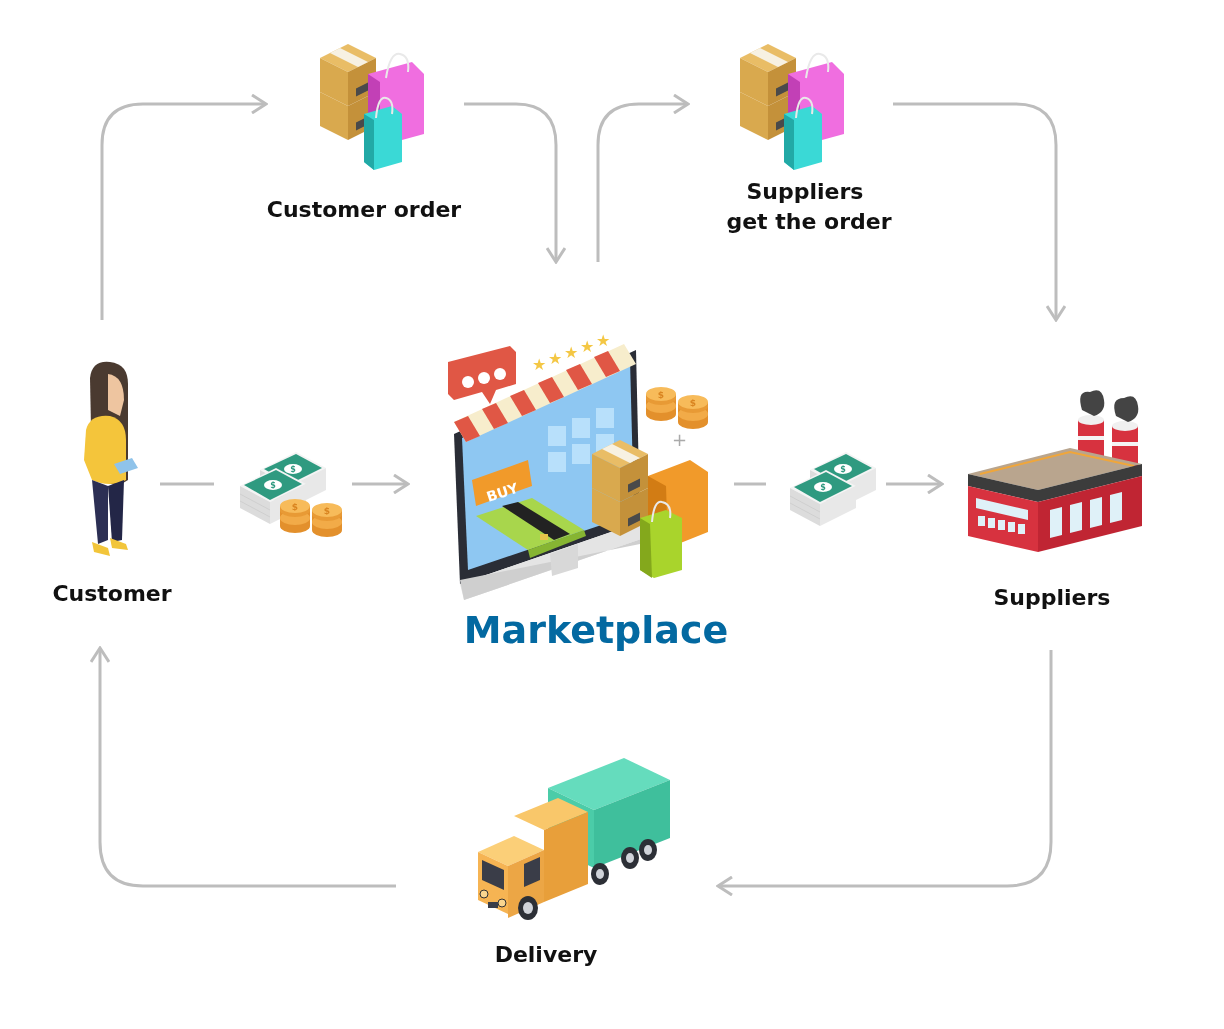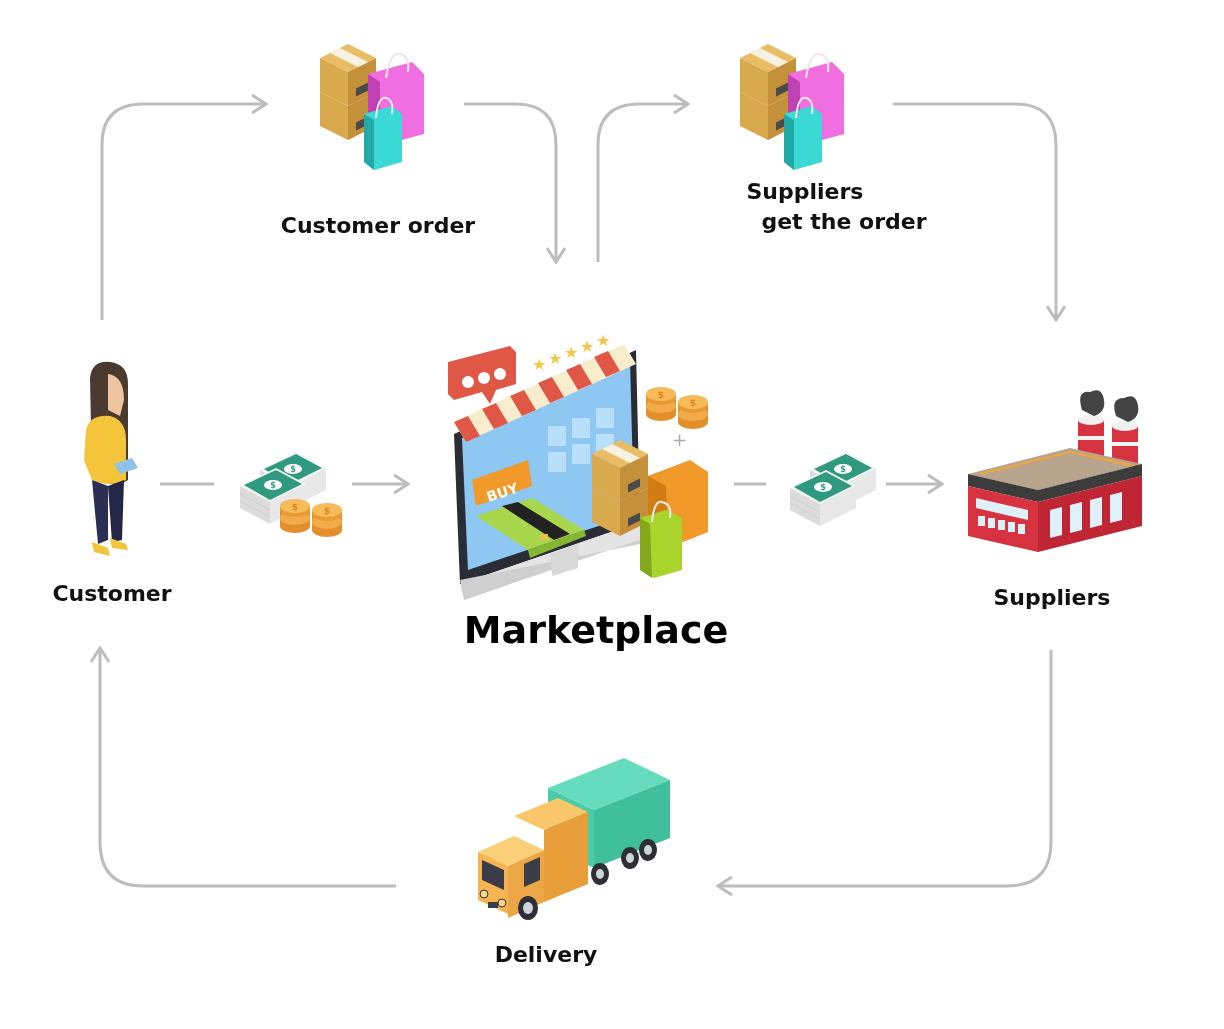--- a/index.html
+++ b/index.html
@@ -1,21 +1,21 @@
 <!DOCTYPE html>
 <html><head>
   <meta charset="utf-8">
   <style>
     html, body { margin: 0; padding: 0; background: #ffffff; }
     body { width: 1224px; height: 1029px; position: relative; overflow: hidden;
            font-family: "DejaVu Sans", "Liberation Sans", sans-serif; }
     .canvas { position: absolute; left: 0; top: 0; width: 1224px; height: 1029px; }
     .label { position: absolute; color: #111; font-weight: bold; font-size: 22px;
              text-align: center; line-height: 30px; white-space: nowrap; }
-    .title { position: absolute; color: #000000; font-weight: bold; font-size: 38px;
+    .title { position: absolute; color: #0369a1; font-weight: bold; font-size: 38px;
              text-align: center; white-space: nowrap; }
   </style>
 </head>
 <body>
 
 <svg class="canvas" viewBox="0 0 1224 1029" width="1224" height="1029" xmlns="http://www.w3.org/2000/svg">
   <defs>
     <g id="box-pair">
 
       <polygon points="0,14 28,0 56,14 28,28" fill="#e9bd66"></polygon>
@@ -237,24 +237,24 @@
       <ellipse cx="126" cy="118" rx="4" ry="5"></ellipse>
       <ellipse cx="156" cy="102" rx="4" ry="5"></ellipse>
       <ellipse cx="174" cy="94" rx="4" ry="5"></ellipse>
     </g>
     <circle cx="10" cy="138" r="4" fill="#f9d58f" stroke="#333" stroke-width="1"></circle>
     <circle cx="28" cy="147" r="4" fill="#f9d58f" stroke="#333" stroke-width="1"></circle>
     <rect x="14" y="146" width="10" height="6" fill="#3a3d48"></rect>
   </g>
 </svg>
 
-<div class="label" style="left:278px; top:195px; width:200px;margin-top:16px;">Customer order</div>
+<div class="label" style="left:264px; top:195px; width:200px;">Customer order</div>
 
 <div class="label" style="left:705px; top:177px; width:200px;">Suppliers</div>
-<div class="label" style="left:744px; top:207px; width:200px;">get the order</div>
+<div class="label" style="left:709px; top:207px; width:200px;">get the order</div>
 
 <div class="label" style="left:32px; top:579px; width:160px;">Customer</div>
 
 <div class="title" style="left:446px; top:608px; width:300px;">Marketplace</div>
 
 <div class="label" style="left:972px; top:583px; width:160px;">Suppliers</div>
 
 <div class="label" style="left:466px; top:940px; width:160px;">Delivery</div>
 
 </body></html>

